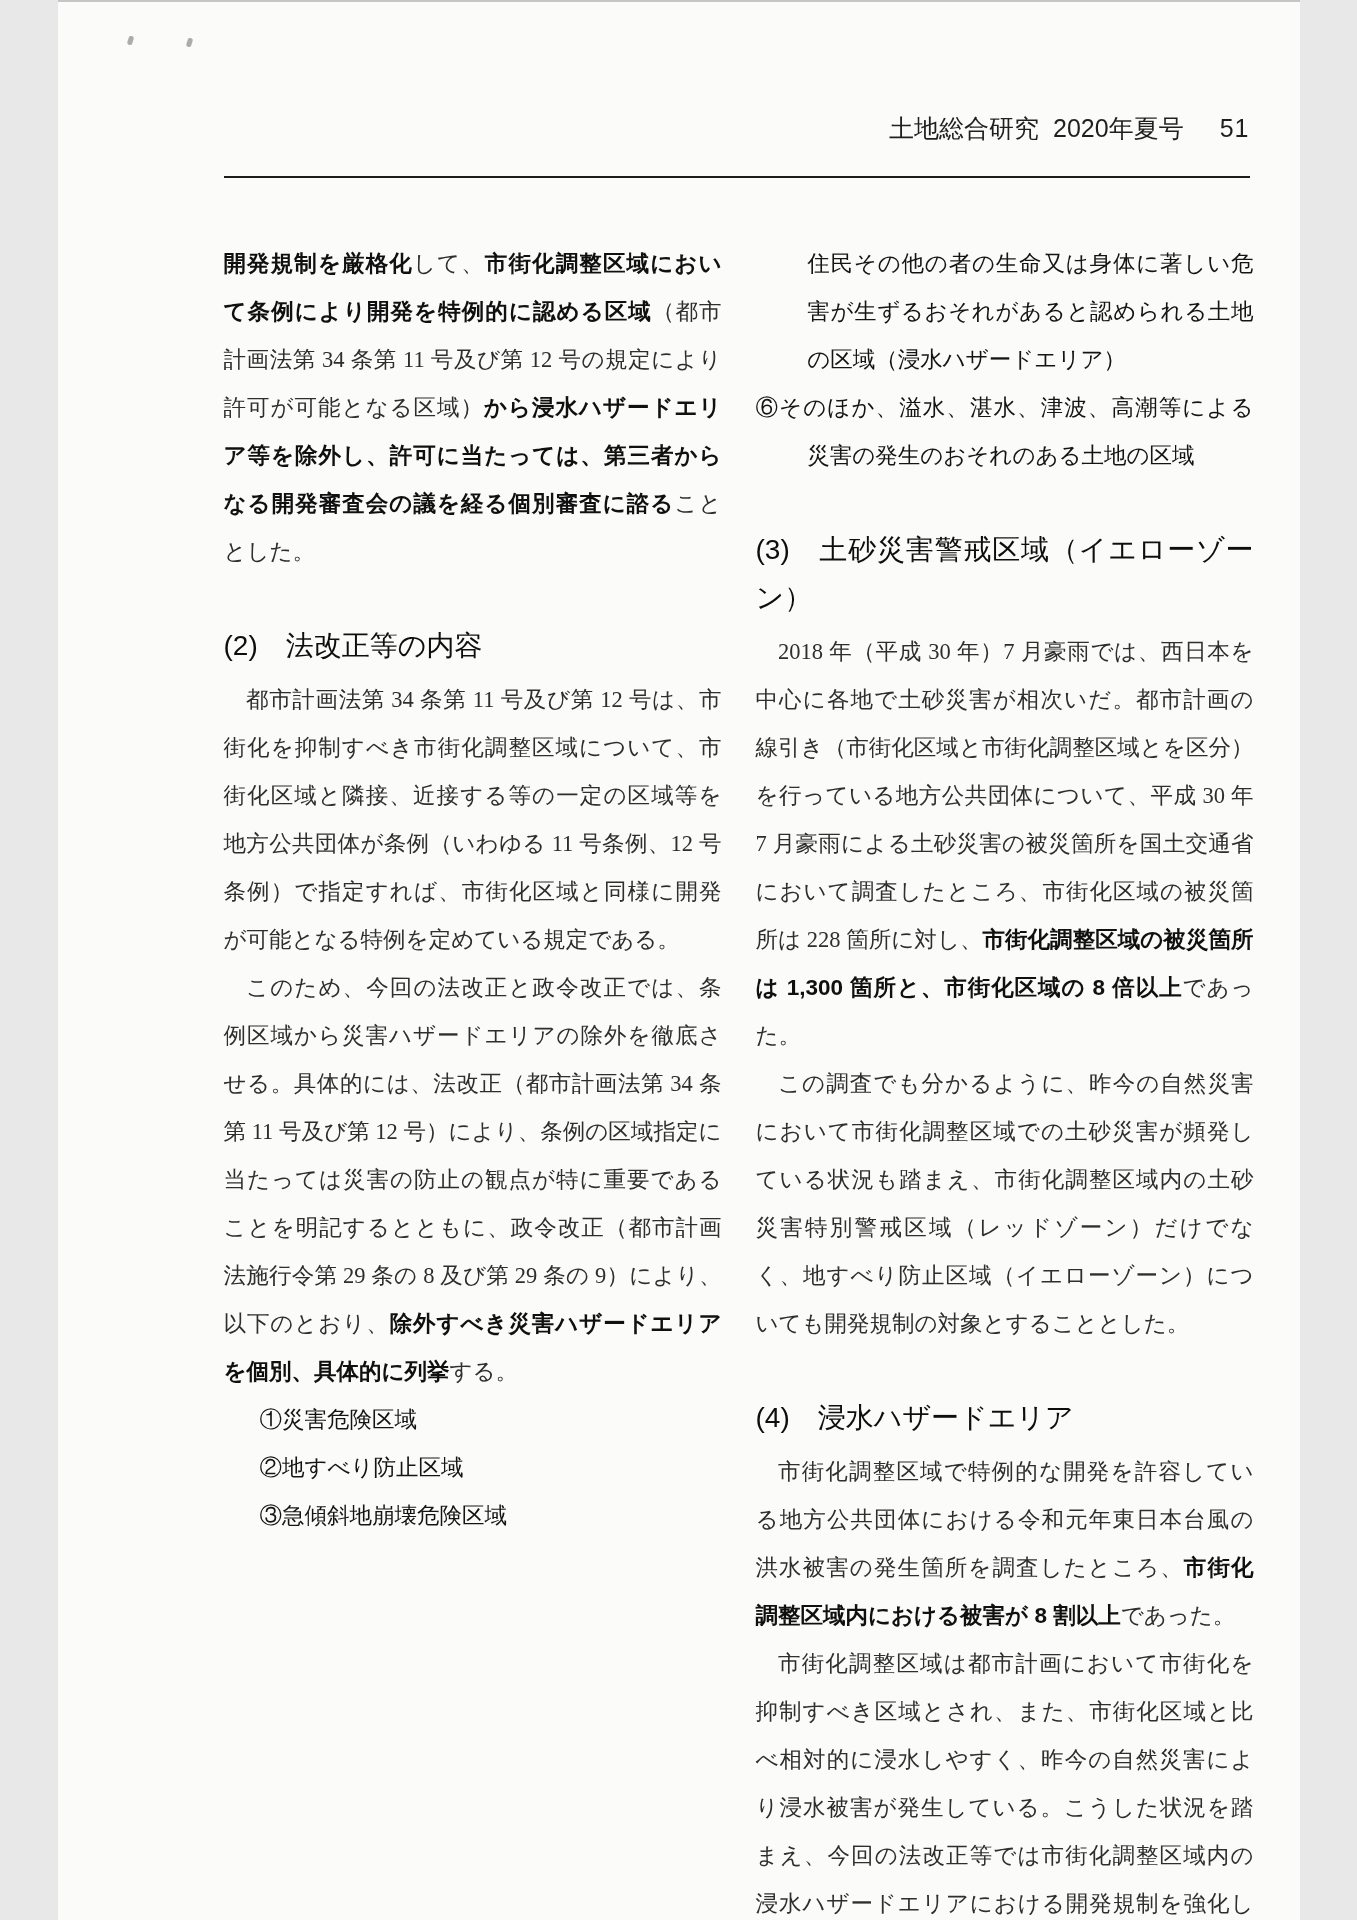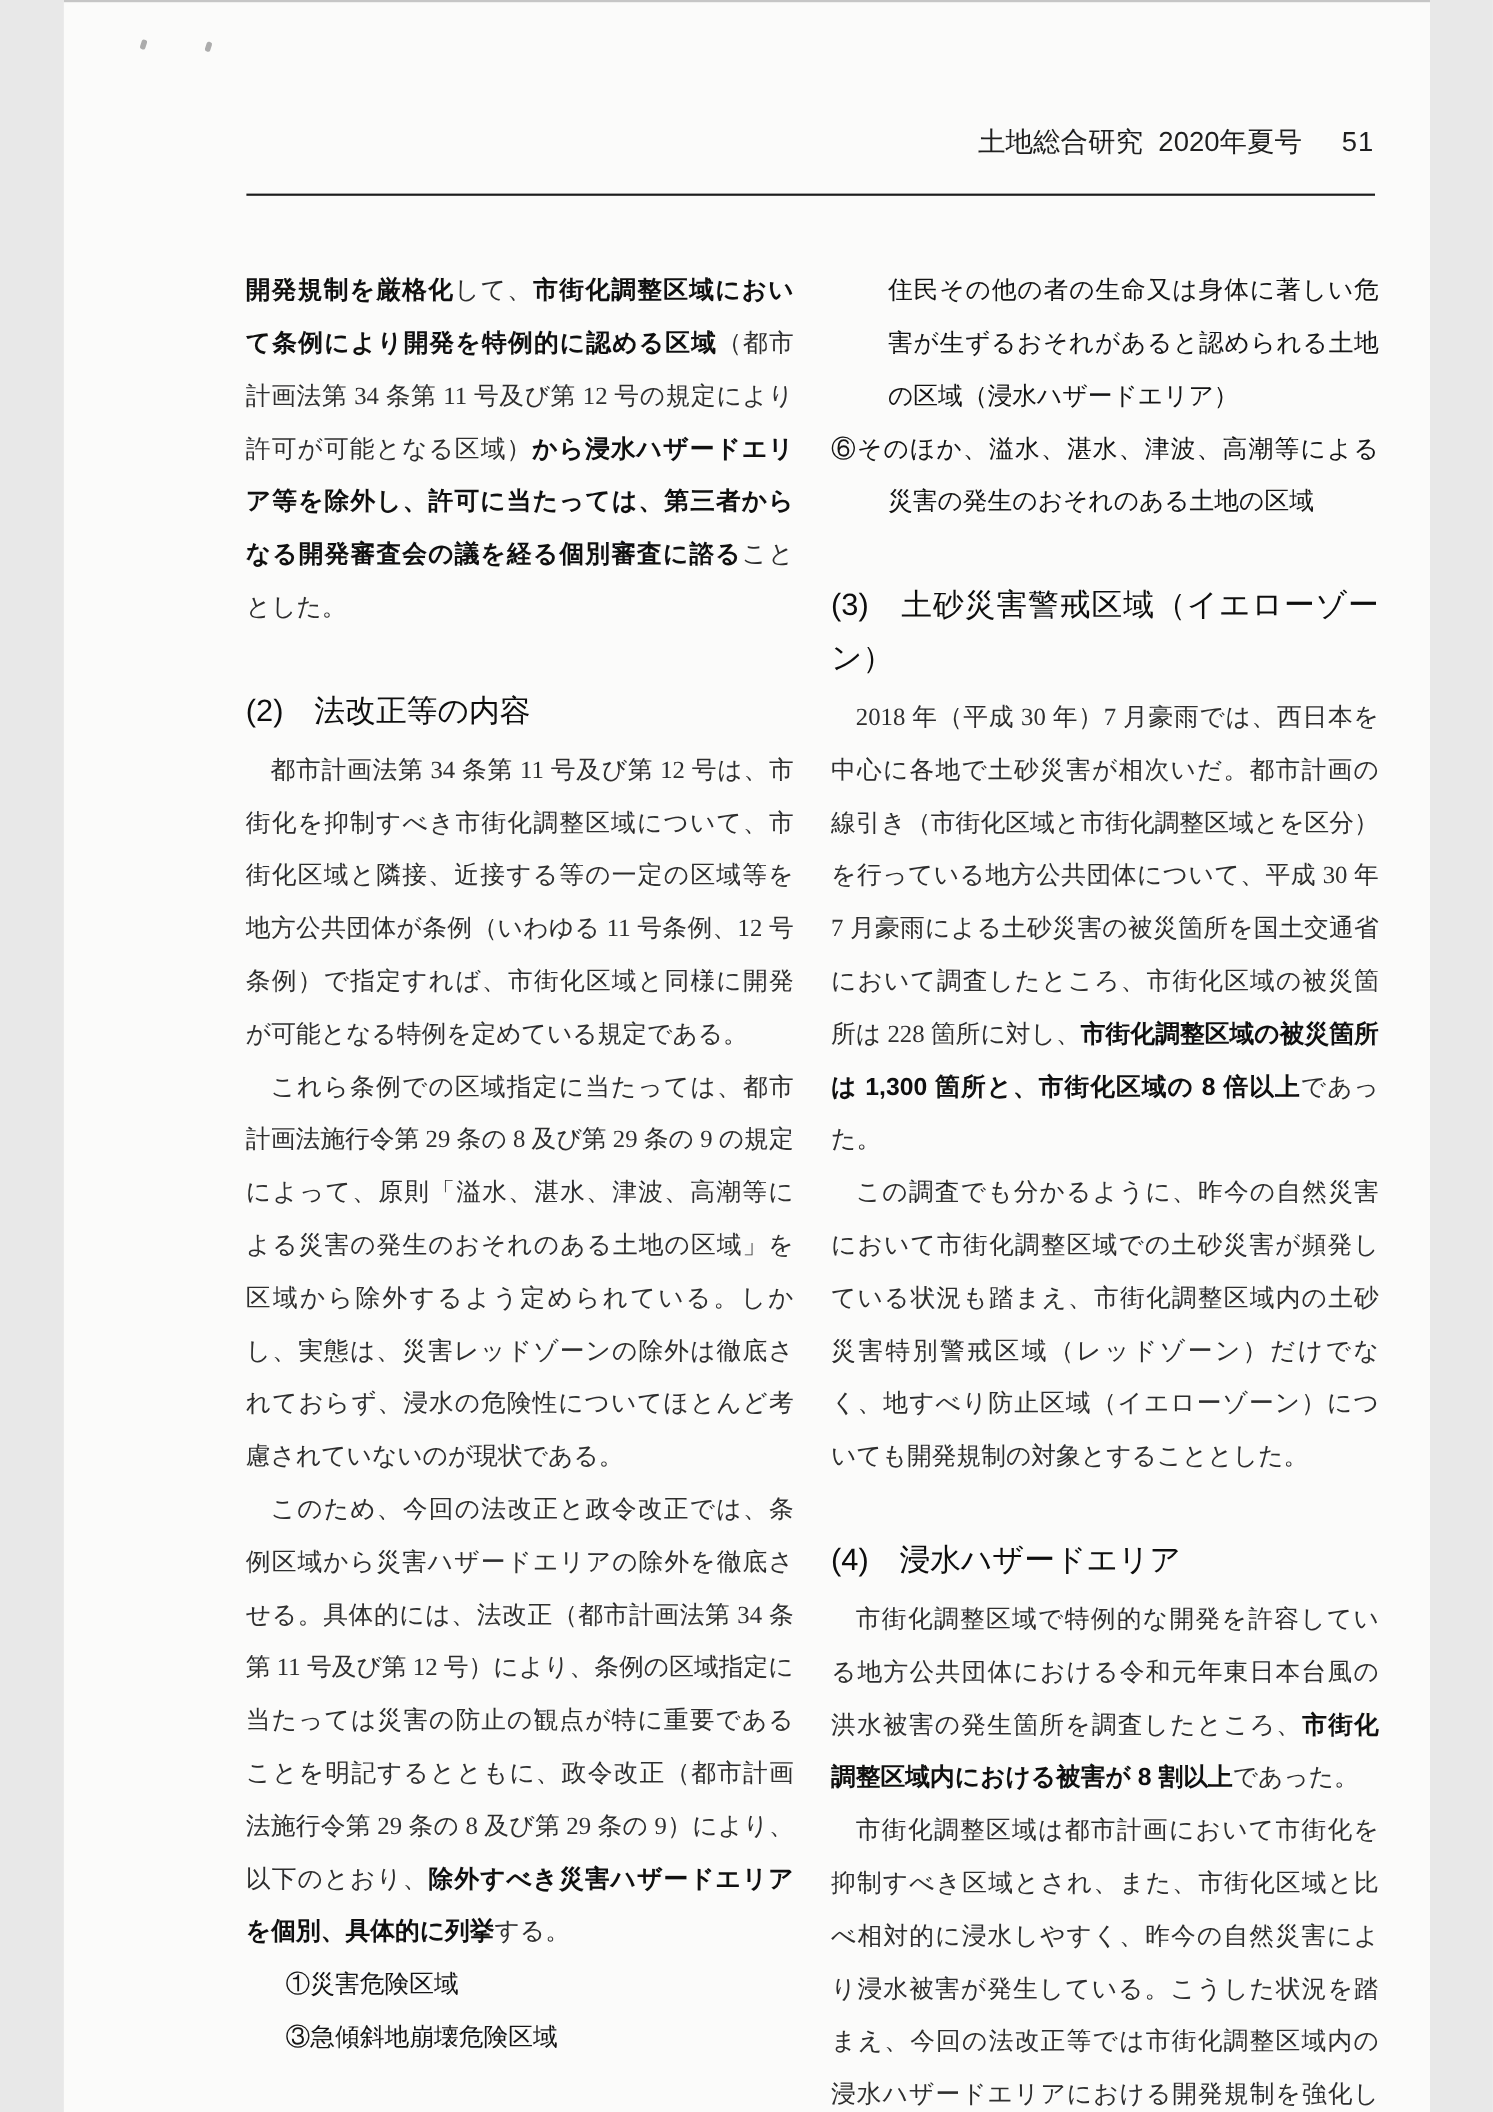--- a/index.html
+++ b/index.html
@@ -71,25 +71,25 @@
     <span>土地総合研究</span><span class="issue">2020年夏号</span><span class="pagenum">51</span>
   </div>
   <div class="rule"></div>
 
   <div class="col left">
     <p class="para cont"><span class="g">開発規制を厳格化</span><span>して、</span><span class="g">市街化調整区域において条例により開発を特例的に認める区域</span><span>（都市計画法第 34 条第 11 号及び第 12 号の規定により許可が可能となる区域）</span><span class="g">から浸水ハザードエリア等を除外し、許可に当たっては、第三者からなる開発審査会の議を経る個別審査に諮る</span><span>こととした。</span></p>
 
     <div class="hd first">(2)　法改正等の内容</div>
 
     <p class="para">都市計画法第 34 条第 11 号及び第 12 号は、市街化を抑制すべき市街化調整区域について、市街化区域と隣接、近接する等の一定の区域等を地方公共団体が条例（いわゆる 11 号条例、12 号条例）で指定すれば、市街化区域と同様に開発が可能となる特例を定めている規定である。</p>
-    <p class="para">これら条例での区域指定に当たっては、都市計画法施行令第 29 条の 8 及び第 29 条の 9 の規定によって、原則「溢水、湛水、津波、高潮等による災害の発生のおそれのある土地の区域」を区域から除外するよう定められている。しかし、実態は、災害レッドゾーンの除外は徹底されておらず、浸水の危険性についてほとんど考慮されていないのが現状である。</p>
     <p class="para"><span>このため、今回の法改正と政令改正では、条例区域から災害ハザードエリアの除外を徹底させる。具体的には、法改正（都市計画法第 34 条第 11 号及び第 12 号）により、条例の区域指定に当たっては災害の防止の観点が特に重要であることを明記するとともに、政令改正（都市計画法施行令第 29 条の 8 及び第 29 条の 9）により、以下のとおり、</span><span class="g">除外すべき災害ハザードエリアを個別、具体的に列挙</span><span>する。</span></p>
 
     <div class="list">
       <p class="li"><span>①</span><span>災害危険区域</span></p>
+      <p class="li"><span>②</span><span>地すべり防止区域</span></p>
       <p class="li"><span>③</span><span>急傾斜地崩壊危険区域</span></p>
 
     </div>
   </div>
 
   <div class="col right">
     <p class="li-cont">住民その他の者の生命又は身体に著しい危害が生ずるおそれがあると認められる土地の区域（浸水ハザードエリア）</p>
     <p class="li-last"><span>⑥</span><span>そのほか、溢水、湛水、津波、高潮等による災害の発生のおそれのある土地の区域</span></p>
 
     <div class="hd">(3)　土砂災害警戒区域（イエローゾーン）</div>

